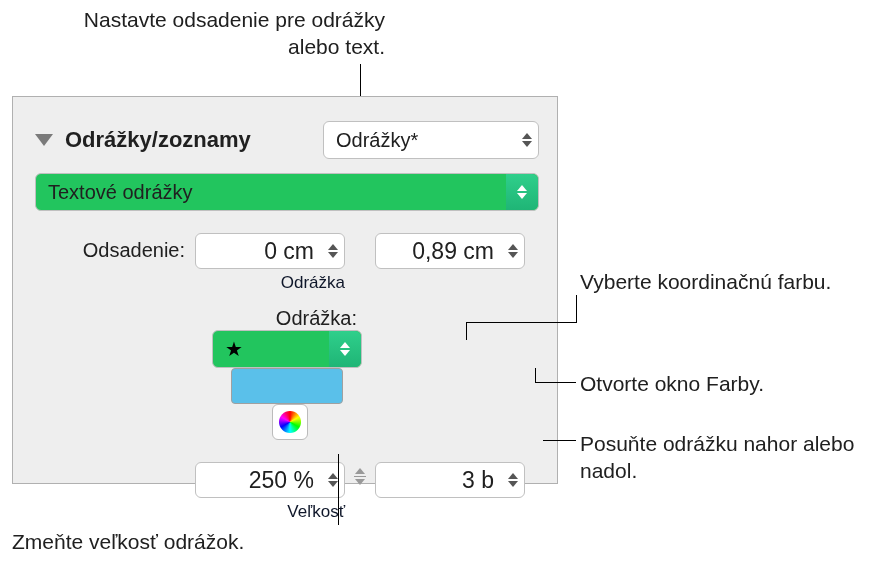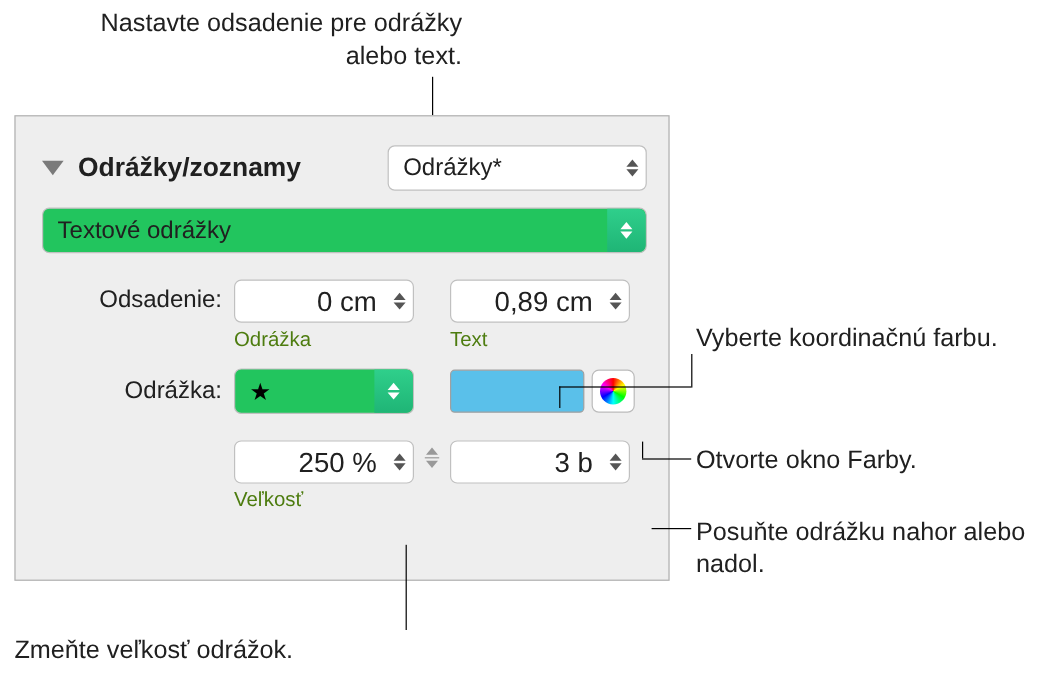--- a/index.html
+++ b/index.html
@@ -105,21 +105,21 @@
     border: 1px solid #c0c0c0;
     border-radius: 6px;
     height: 36px;
     display: flex;
     align-items: center;
     justify-content: flex-end;
     padding: 0 30px 0 10px;
     position: relative;
     font-size: 23px;
   }
-  .sublabel { font-size: 17px; text-align: left; margin-top: 4px; color: #4d7c0f; }
+  .sublabel { font-size: 17px; text-align: right; margin-top: 4px; color: #0f172a; }
   .bracket {
     position: absolute;
     border-top: 1px solid #000;
     height: 6px;
   }
   .bracket::before, .bracket::after {
     content: "";
     position: absolute;
     top: -1px;
     width: 1px; height: 8px;
@@ -211,26 +211,25 @@
         <div class="sublabel">Odrážka</div>
       </div>
       <div style="width:150px;">
         <div class="stepper">
           <span>0,89 cm</span>
           <div class="arrows">
               <div class="arrow-up"></div>
               <div class="arrow-down"></div>
             </div>
         </div>
-        <div class="sublabel">Text</div>
-      </div>
-    </div>
-  </div>
-
-  <div class="row" style="margin-top:0;">
+      </div>
+    </div>
+  </div>
+
+  <div class="row" style="margin-top:0;flex-direction:column;">
     <div style="width:160px;">
       <div class="label">Odrážka:</div>
     </div>
     <div class="popup-green" style="width:150px;">
       <span class="star">★</span>
       <div class="cap">
         <div class="arrow-up"></div>
           <div class="arrow-down"></div>
       </div>
     </div>

